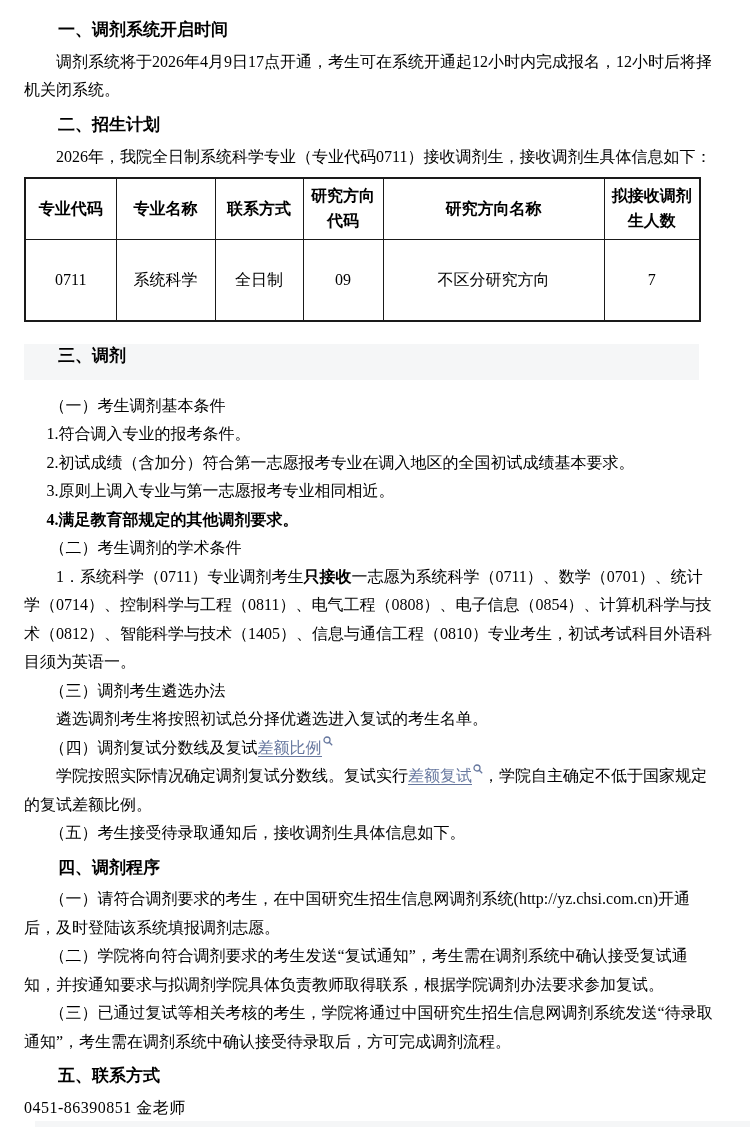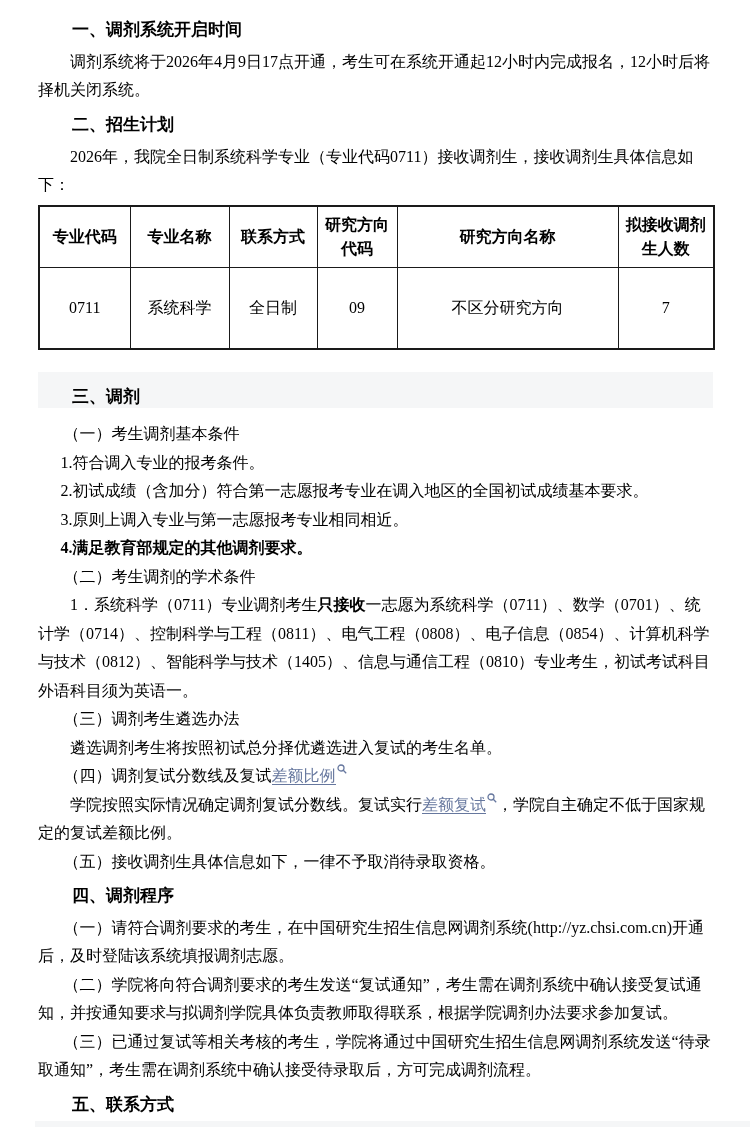--- a/index.html
+++ b/index.html
@@ -15,21 +15,21 @@
     background:var(--page_bg);
     color:var(--text);
     font-family:"Liberation Serif","DejaVu Serif",serif;
     font-size:16px;
   }
   .page{
     position:relative;
     width:750px;
     height:1127px;
     box-sizing:border-box;
-    padding:10px 37px 0 38px;
+    padding:10px 37px 0 24px;
     overflow:hidden;
     background:var(--page_bg);
   }
   h2.sec-heading{
     font-size:17px;
     line-height:1.4;
     font-weight:bold;
     margin:8px 0 6px 0;
     text-indent:2em;
   }
@@ -63,21 +63,21 @@
   th.pad-narrow{padding:2px 10px;}
   th.pad-wrap{padding:2px 12px;border-radius:20px;}
 
   
   .sec-bar{
     width:675px;
     height:36px;
     background:var(--bar_bg);
     margin:20px 0 12px 0;
     display:flex;
-    align-items:flex-end;
+    align-items:flex-start;
   }
   .sec-bar h2.sec-heading{margin:0;width:100%;}
 
   
   a.dict-link{
     color:var(--link);
     text-decoration:none;
     border-bottom:1px solid var(--link);
     cursor:pointer;
     margin-top:32px;
@@ -162,21 +162,21 @@
   <p class="item-indent"><span>（四）调剂复试分数线及复试</span><a class="dict-link"><span>差额比例</span></a><span class="dict-sup"><svg width="10" height="10" viewBox="0 0 10 10">
           <circle cx="4" cy="4" r="3" fill="none" stroke="currentColor" stroke-width="1.3"></circle>
           <line x1="6.3" y1="6.3" x2="9.2" y2="9.2" stroke="currentColor" stroke-width="1.3"></line>
         </svg></span></p>
 
   <p class="p-indent"><span>学院按照实际情况确定调剂复试分数线。复试实行</span><a class="dict-link"><span>差额复试</span></a><span class="dict-sup"><svg width="10" height="10" viewBox="0 0 10 10">
           <circle cx="4" cy="4" r="3" fill="none" stroke="currentColor" stroke-width="1.3"></circle>
           <line x1="6.3" y1="6.3" x2="9.2" y2="9.2" stroke="currentColor" stroke-width="1.3"></line>
         </svg></span><span>，学院自主确定不低于国家规定的复试差额比例。</span></p>
 
-  <p class="item-indent">（五）接收调剂生具体信息如下，一律不予取消待录取资格。</p>
+  <p class="item-indent">（五）考生接受待录取通知后，接收调剂生具体信息如下。</p>
 
   <h2 class="sec-heading">四、调剂程序</h2>
   <p class="item-indent">（一）请符合调剂要求的考生，在中国研究生招生信息网调剂系统(http://yz.chsi.com.cn)开通后，及时登陆该系统填报调剂志愿。</p>
   <p class="item-indent">（二）学院将向符合调剂要求的考生发送“复试通知”，考生需在调剂系统中确认接受复试通知，并按通知要求与拟调剂学院具体负责教师取得联系，根据学院调剂办法要求参加复试。</p>
   <p class="item-indent">（三）已通过复试等相关考核的考生，学院将通过中国研究生招生信息网调剂系统发送“待录取通知”，考生需在调剂系统中确认接受待录取后，方可完成调剂流程。</p>
 
   <h2 class="sec-heading">五、联系方式</h2>
   <p class="contact-line">0451-86390851 金老师</p>
 
   <div class="bottom-bar"></div>

